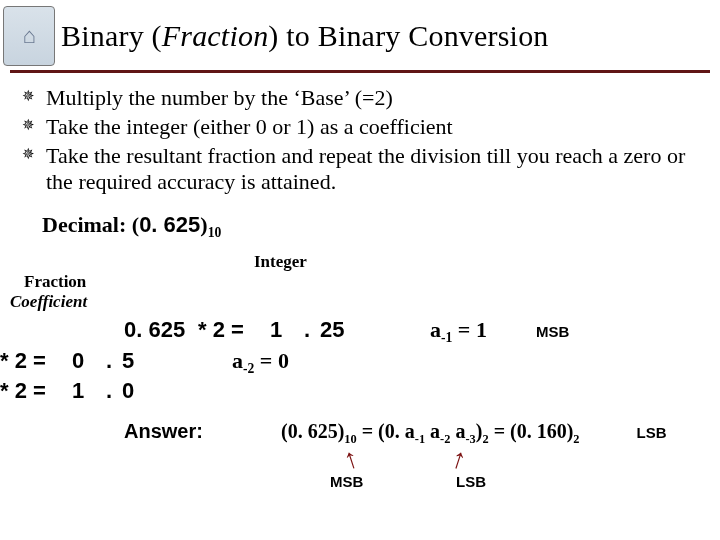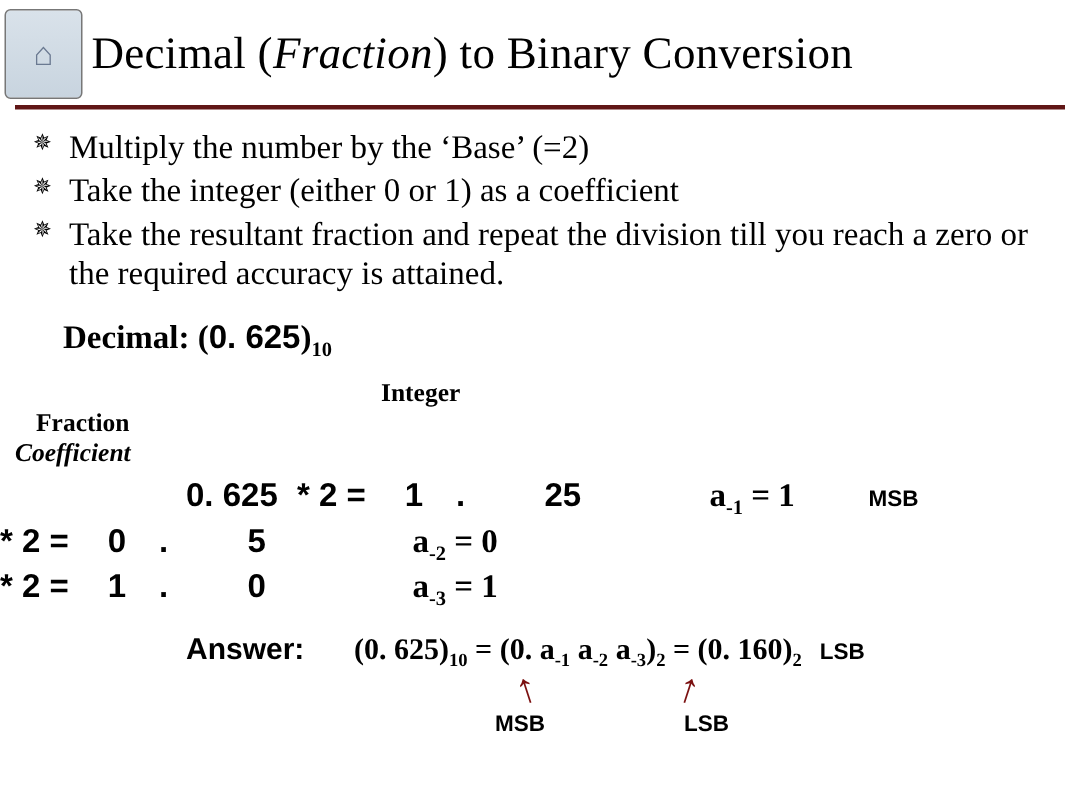--- a/index.html
+++ b/index.html
@@ -86,28 +86,29 @@
   }
   .row {
     display: flex;
     align-items: baseline;
     line-height: 1.28;
   }
   .c-num { width: 74px; margin-left: 124px; text-align: left; }
   .c-op  { width: 60px; }
   .c-int { width: 36px; text-align: center; }
   .c-dot { width: 26px; text-align: center; }
-  .c-frac{ width: 58px; text-align: left; margin-left: 43px; }
+  .c-frac{ width: 58px; text-align: left; }
   .c-coef{ width: 96px; margin-left: 52px; font-family: "Times New Roman", serif; }
   .c-coef .sub { font-family: "Times New Roman", serif; }
   .c-side{ margin-left: 10px; font-size: 15px; font-family: Arial, sans-serif; }
   .answer-row {
     display: flex;
     align-items: baseline;
     margin-top: 14px;
+    gap: 45px;
   }
   .answer-lbl {
     font-family: Arial, sans-serif;
     font-weight: bold;
     font-size: 20px;
     margin-left: 124px;
     width: 112px;
   }
   .answer-eq {
     font-family: "Times New Roman", serif;
@@ -137,21 +138,21 @@
     font-weight: bold;
     font-size: 15px;
   }
 </style>
 </head>
 <body>
 
 <div class="header">
   <div class="logo">⌂</div>
   <div class="title">
-    <span>Decimal (</span><span class="italic">Fraction</span><span>) to Binary Conversion</span>
+    <span>Binary (</span><span class="italic">Fraction</span><span>) to Binary Conversion</span>
   </div>
 </div>
 <hr class="rule">
 
 <ul class="bullets">
   <li>Multiply the number by the ‘Base’ (=2)</li>
   <li>Take the integer (either 0 or 1) as a coefficient</li>
   <li>Take the resultant fraction and repeat the division till you reach a zero or the required accuracy is attained.</li>
 </ul>
 
@@ -180,21 +181,20 @@
     <div class="c-int">0</div>
     <div class="c-dot">.</div>
     <div class="c-frac">5</div>
     <div class="c-coef"><span>a</span><span class="sub">-2</span><span> = 0</span></div>
   </div>
   <div class="row">
     <div class="c-op">* 2 =</div>
     <div class="c-int">1</div>
     <div class="c-dot">.</div>
     <div class="c-frac">0</div>
-    <div class="c-coef"><span>a</span><span class="sub">-3</span><span> = 1</span></div>
   </div>
 </div>
 
 <div class="answer-row">
   <div class="answer-lbl">Answer:</div>
   <div class="answer-eq">
     <span>(0. 625)</span><span class="sub">10</span><span> = (0. a</span><span class="sub">-1</span><span> a</span><span class="sub">-2</span><span> a</span><span class="sub">-3</span><span>)</span><span class="sub">2</span><span> = (0. 160)</span><span class="sub">2</span>
   </div>
   <div class="lsb-side">LSB</div>
 </div>

